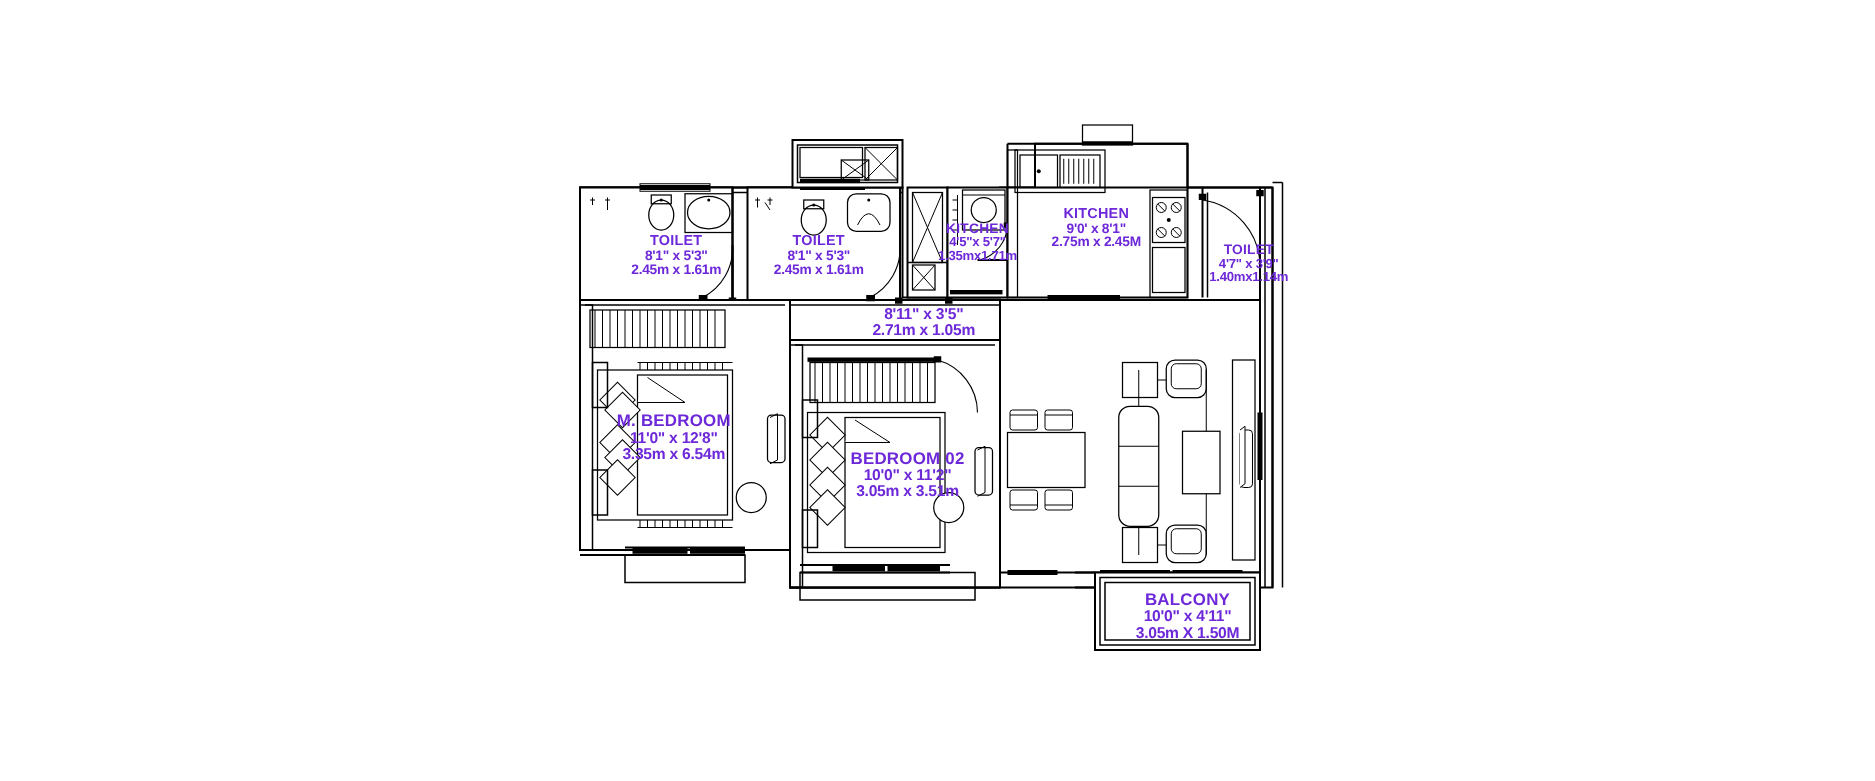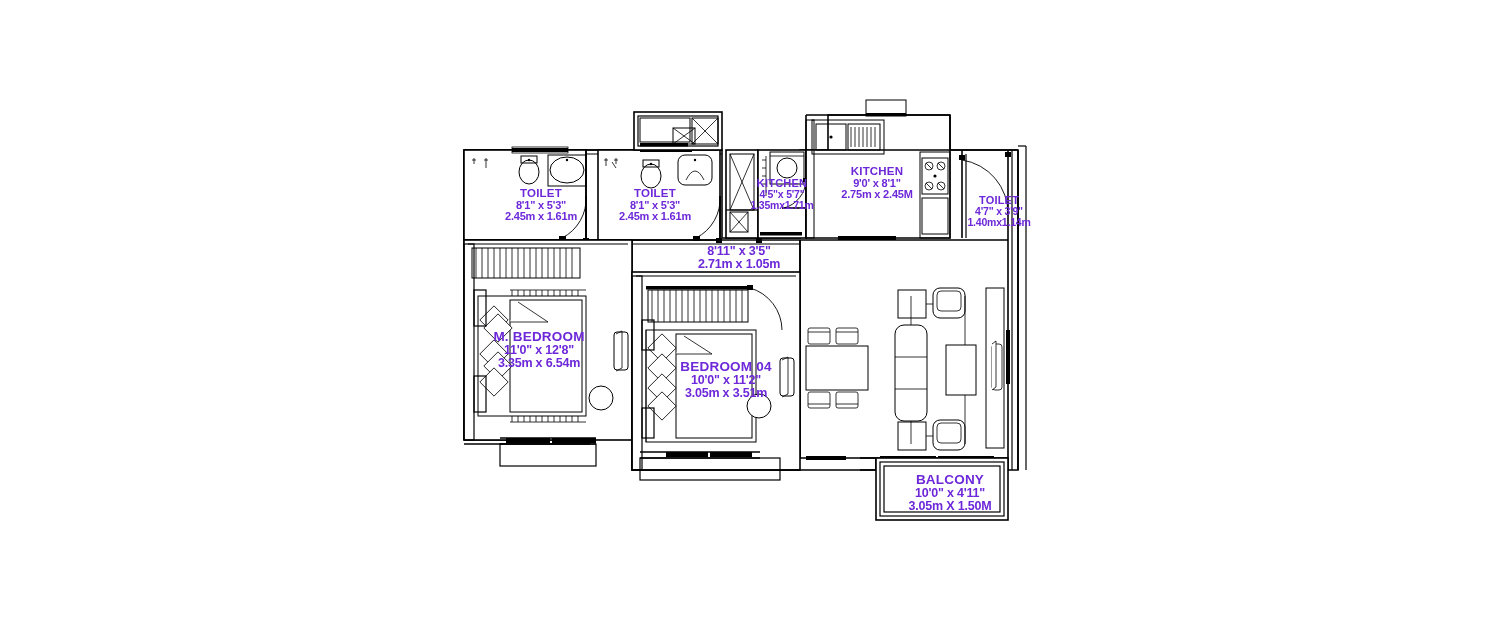--- a/index.html
+++ b/index.html
@@ -514,21 +514,21 @@
 </div>
 
 
 <div class="lbl" style="left:474px;top:330px;width:130px;">
   <div class="nm">M. BEDROOM</div>
   <div class="d1">11'0" x 12'8"</div>
   <div class="d2">3.35m x 6.54m</div>
 </div>
 
 <div class="lbl" style="left:662px;top:360px;width:128px;">
-  <div class="nm">BEDROOM 04</div>
+  <div class="nm">BEDROOM 02</div>
   <div class="d1">10'0" x 11'2"</div>
   <div class="d2">3.05m x 3.51m</div>
 </div>
 
 <div class="lbl" style="left:880px;top:473px;width:140px;">
   <div class="nm">BALCONY</div>
   <div class="d1">10'0" x 4'11"</div>
   <div class="d2">3.05m X 1.50M</div>
 </div>
 

